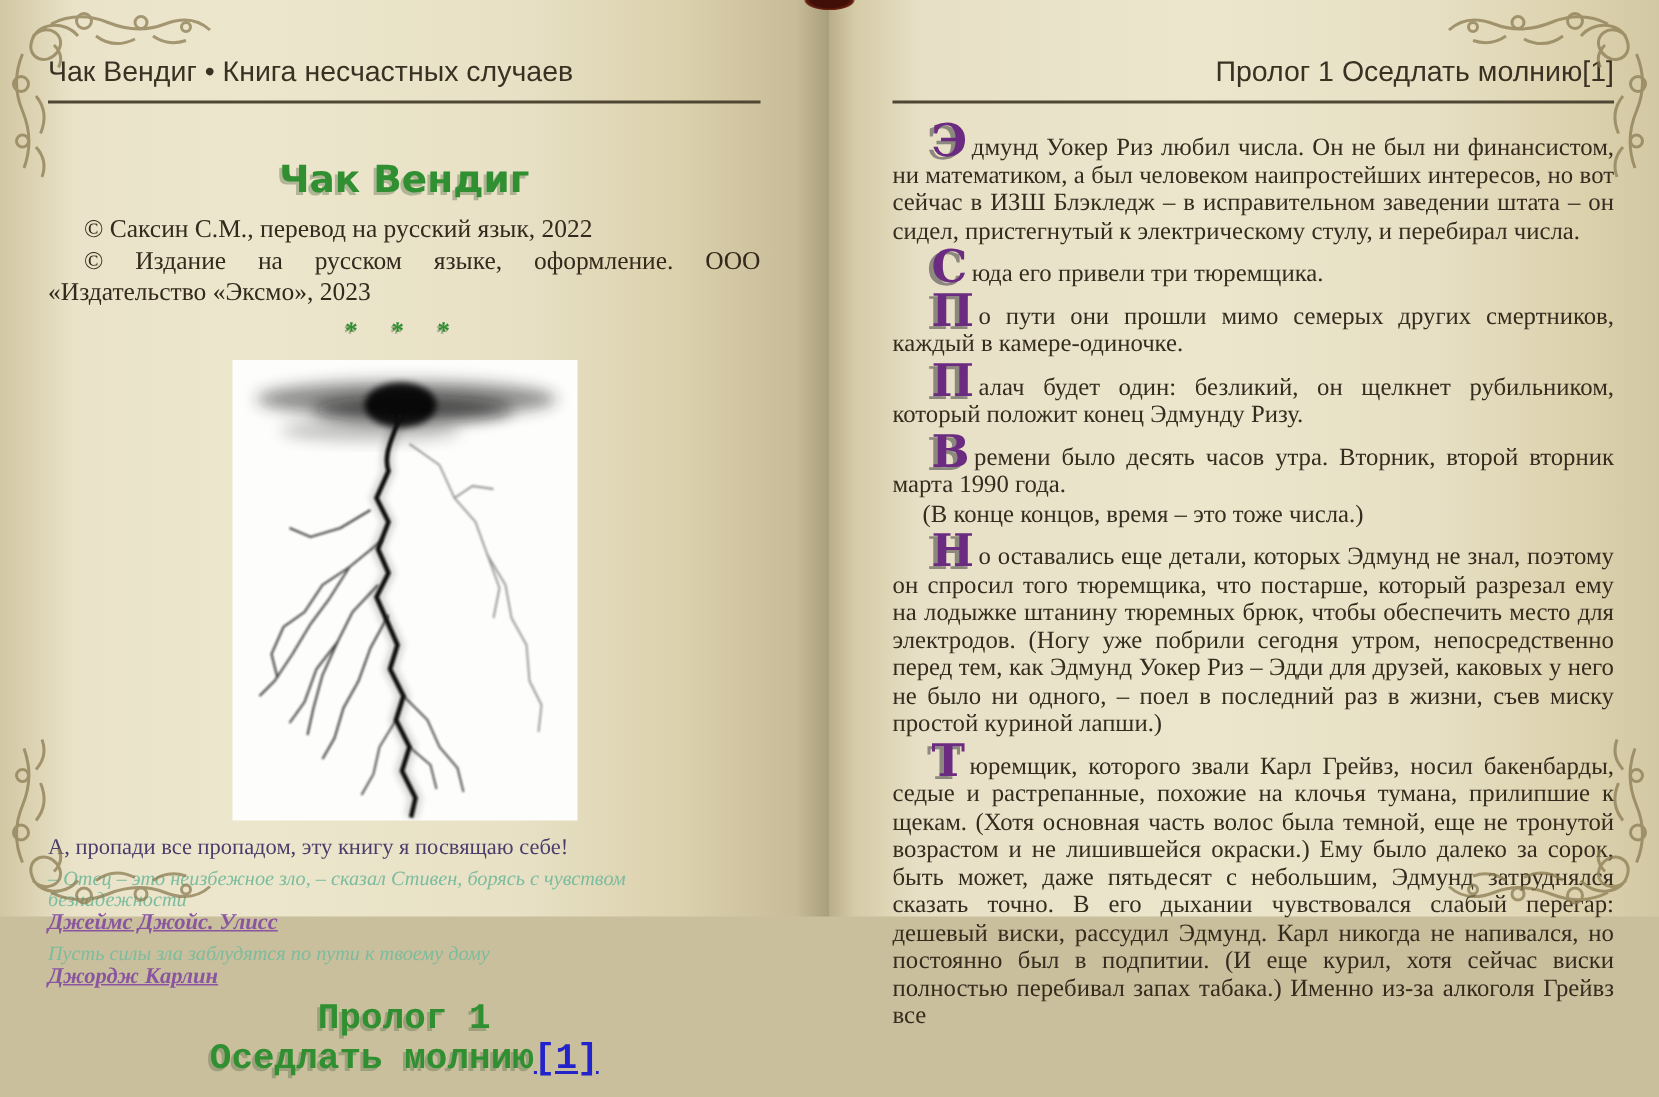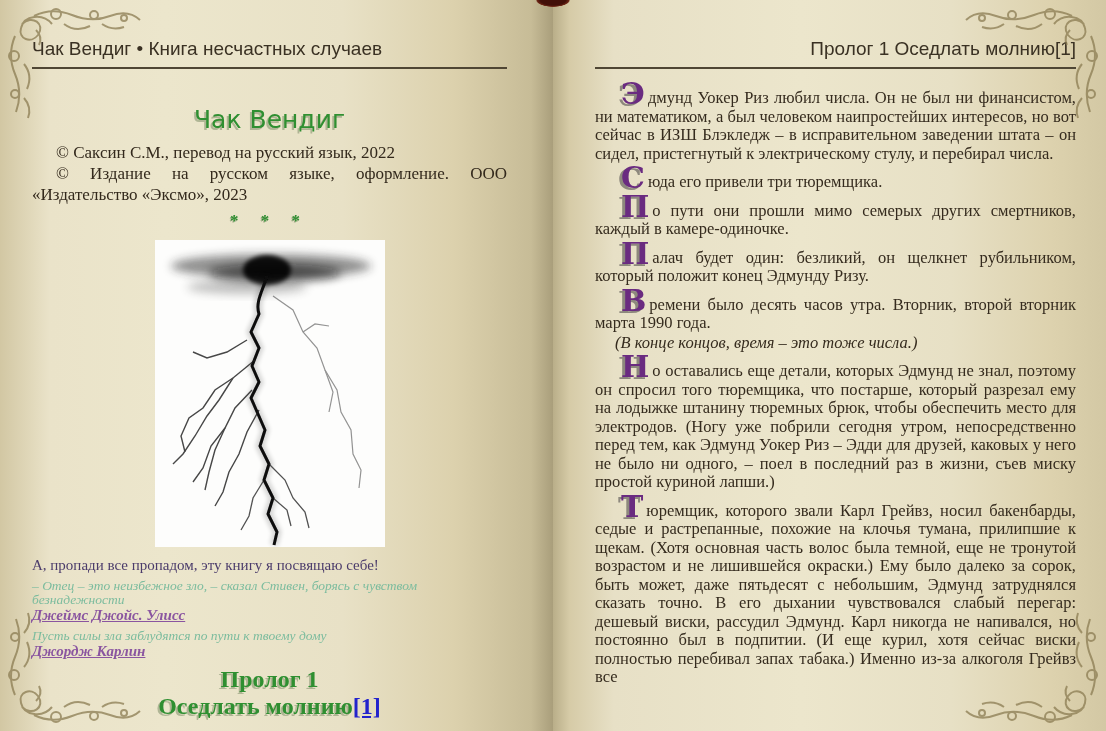--- a/index.html
+++ b/index.html
@@ -1,21 +1,21 @@
 <!DOCTYPE html>
 <html><head>
 <meta charset="utf-8">
 <style>
   html,body{margin:0;padding:0;}
   body{width:1106px;height:731px;position:relative;overflow:hidden;background:#c9bf9c;
        font-family:"Liberation Serif", serif;}
   .stage{position:absolute;inset:0;}
 
   
-  .page{position:absolute;top:0;height:731px;width:553px;}
+  .page{position:absolute;top:0;height:611px;width:553px;}
   .page.left{left:0;
     background:linear-gradient(90deg,#d2c7a3 0%,#eae3c9 9%,#ece6cc 30%,#e8e1c6 62%,#dcd1ad 82%,#c7bc97 96%,#a99e7b 100%);}
   .page.right{left:553px;
     background:linear-gradient(90deg,#b9ae89 0%,#d6cba7 3%,#e7e0c6 11%,#ece6cc 45%,#e7e0c5 72%,#ddd2ae 90%,#d3c8a4 100%);}
   .spine-notch{position:absolute;left:531px;top:0;width:44px;height:9px;
     background:radial-gradient(ellipse 50% 100% at 50% 0%,#420f08 58%,#6b2414 72%,rgba(66,15,8,0) 78%);}
 
   
   .flourish{position:absolute;width:150px;height:122px;opacity:.75;}
   .flourish.tl{left:2px;top:2px;}
@@ -26,46 +26,46 @@
   
   .content{position:absolute;top:0;bottom:0;}
   .page.left .content{left:32px;right:46px;}
   .page.right .content{left:42px;right:30px;}
   .running-header{margin-top:38px;font-family:"Liberation Sans", sans-serif;
     font-size:19px;color:#3a3123;padding-bottom:7px;border-bottom:2px solid #4f4634;}
   .page.right .running-header{text-align:right;}
 
   
   .book-title{margin-top:36px;text-align:center;font-family:"DejaVu Sans", sans-serif;
-    font-weight:normal;font-size:25px;color:#2f8f31;
+    font-weight:bold;font-size:25px;color:#2f8f31;
     text-shadow:-2px 2px 0 rgba(105,125,85,.45);}
   .copyright{margin-top:8px;font-size:17px;line-height:21px;color:#33291c;
     text-align:justify;}
   .copyright p{margin:0;text-indent:24px;}
   .stars{margin-top:6px;text-align:center;font-weight:bold;font-size:17px;
     letter-spacing:9px;color:#2f8f31;text-shadow:-1px 1px 0 rgba(105,125,85,.5);}
   .lightning-box{margin:9px auto 0 auto;width:230px;height:307px;background:#fdfdfc;}
   .dedication{margin-top:9px;text-align:left;font-size:15px;line-height:18px;color:#4b3c6b;}
   .epigraph{margin-top:5px;font-size:13.5px;line-height:14px;
     font-style:italic;color:#7cbc9e;}
   .epigraph .author{display:block;color:#8a55a0;font-weight:bold;font-size:15px;
     line-height:17px;text-decoration:underline;}
   .epigraph + .epigraph{}
-  .chapter-heading{margin-top:6px;text-align:center;font-family:Liberation Serif, serif;
+  .chapter-heading{margin-top:6px;text-align:center;font-family:Liberation Mono, monospace;
     font-weight:bold;font-size:24px;line-height:27px;color:#2f8f31;
     text-shadow:-2px 2px 0 rgba(105,125,85,.45);}
   .footnote-link{color:#2323cc;text-decoration:underline;cursor:pointer;
     text-shadow:none;}
 
   
   .body-text{margin-top:20px;color:#352b1e;font-size:16.5px;line-height:18.5px;
     text-align:justify;}
   .para{margin:10px 0 0 0;text-indent:26px;}
   .para:first-child{margin-top:0;}
-  .para.cont{margin-top:1px;text-indent:20px;font-style:italic;}
+  .para.cont{margin-top:1px;text-indent:20px;}
   .init{font-family:"DejaVu Serif", serif;font-weight:bold;font-size:30px;line-height:0;
     color:#6a2b80;text-shadow:-3px 2px 0 rgba(125,120,112,.85);padding-right:3px;
     position:relative;top:1px;}
   .init:empty{padding-right:0;}
 </style>
 </head>
 <body>
 
 <svg width="0" height="0" style="position:absolute">
   <defs>

